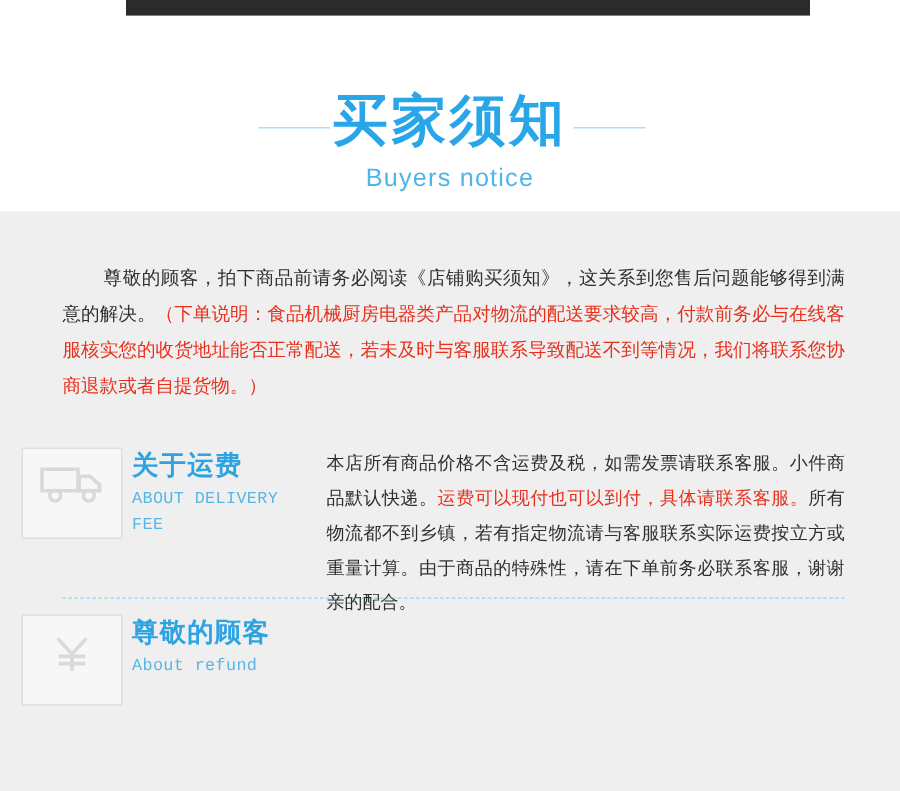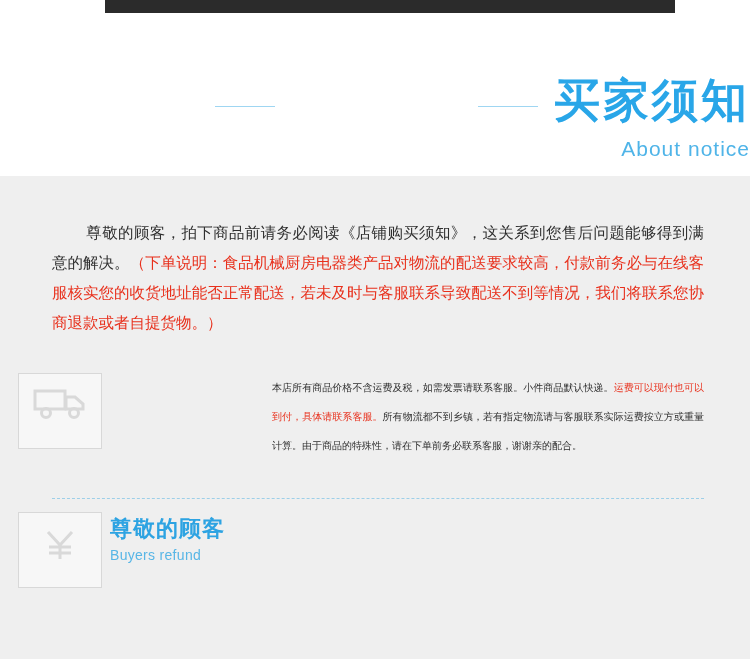--- a/index.html
+++ b/index.html
@@ -39,21 +39,21 @@
   }
 
   
   .header {
     position: absolute;
     top: 18px;
     left: 0;
     width: 750px;
     height: 158px;
     background: #ffffff;
-    text-align: right;
+    text-align: center;
   }
   .title-cn {
     position: absolute;
     top: 56px;
     left: 0;
     width: 750px;
     font-size: 46px;
     font-weight: bold;
     color: #29a6e8;
     letter-spacing: 3px;
@@ -78,20 +78,21 @@
   .rule-right { left: 478px; width: 60px; }
 
   
   .body-area {
     position: absolute;
     top: 176px;
     left: 0;
     width: 750px;
     height: 483px;
     background: #efefef;
+    font-family: Liberation Mono, monospace;
   }
 
   
   .intro {
     position: absolute;
     top: 42px;
     left: 52px;
     width: 652px;
     font-size: 15.5px;
     line-height: 30px;
@@ -149,73 +150,77 @@
     color: #58b6e6;
     line-height: 22px;
     letter-spacing: 0.3px;
   }
 
   .sec-text {
     position: absolute;
     left: 272px;
     width: 432px;
     top: 0;
-    font-size: 10px;
+    font-size: 15px;
     line-height: 29px;
     color: #2f2f2f;
     text-align: justify;
   }
 </style>
 </head>
 <body>
 
 <div class="page">
 
   <div class="top-strip">
     <div class="bar"></div>
   </div>
 
   <div class="header">
     <div class="rule-left"></div>
     <div class="rule-right"></div>
     <div class="title-cn">买家须知</div>
-    <div class="title-en">About notice</div>
+    <div class="title-en">Buyers notice</div>
   </div>
 
   <div class="body-area">
 
     <div class="intro">
       <span class="indent"></span><span>尊敬的顾客，拍下商品前请务必阅读《店铺购买须知》，这关系到您售后问题能够得到满意的解决。</span><span class="red">（下单说明：食品机械厨房电器类产品对物流的配送要求较高，付款前务必与在线客服核实您的收货地址能否正常配送，若未及时与客服联系导致配送不到等情况，我们将联系您协商退款或者自提货物。）</span>
     </div>
 
     <div class="divider"></div>
 
     <div class="section sec-delivery">
       <div class="icon-box">
         <svg width="56" height="34" viewBox="0 0 56 34" aria-hidden="true">
           <path d="M3 5 h30 v18 h-30 z" fill="none" stroke="#d9d9d9" stroke-width="3"></path>
           <path d="M34 11 h9 l8 7 v5 h-17 z" fill="none" stroke="#d9d9d9" stroke-width="3"></path>
           <circle cx="14" cy="27" r="4.5" fill="none" stroke="#d9d9d9" stroke-width="3"></circle>
           <circle cx="42" cy="27" r="4.5" fill="none" stroke="#d9d9d9" stroke-width="3"></circle>
         </svg>
       </div>
+      <div class="sec-label">
+        <div class="cn">关于运费</div>
+        <div class="en">ABOUT DELIVERY FEE</div>
+      </div>
       <div class="sec-text">
         <span>本店所有商品价格不含运费及税，如需发票请联系客服。小件商品默认快递。</span><span class="red">运费可以现付也可以到付，具体请联系客服。</span><span>所有物流都不到乡镇，若有指定物流请与客服联系实际运费按立方或重量计算。由于商品的特殊性，请在下单前务必联系客服，谢谢亲的配合。</span>
       </div>
     </div>
 
     <div class="section sec-refund">
       <div class="icon-box">
         <svg width="44" height="40" viewBox="0 0 44 40" aria-hidden="true">
           <path d="M10 7 L22 20 L34 7" fill="none" stroke="#d9d9d9" stroke-width="3"></path>
           <path d="M22 20 V34" fill="none" stroke="#d9d9d9" stroke-width="3"></path>
           <path d="M11 22 H33" fill="none" stroke="#d9d9d9" stroke-width="3"></path>
           <path d="M11 28 H33" fill="none" stroke="#d9d9d9" stroke-width="3"></path>
         </svg>
       </div>
       <div class="sec-label">
         <div class="cn">尊敬的顾客</div>
-        <div class="en">Buyers refund</div>
+        <div class="en">About refund</div>
       </div>
     </div>
 
   </div>
 </div>
 
 </body></html>

